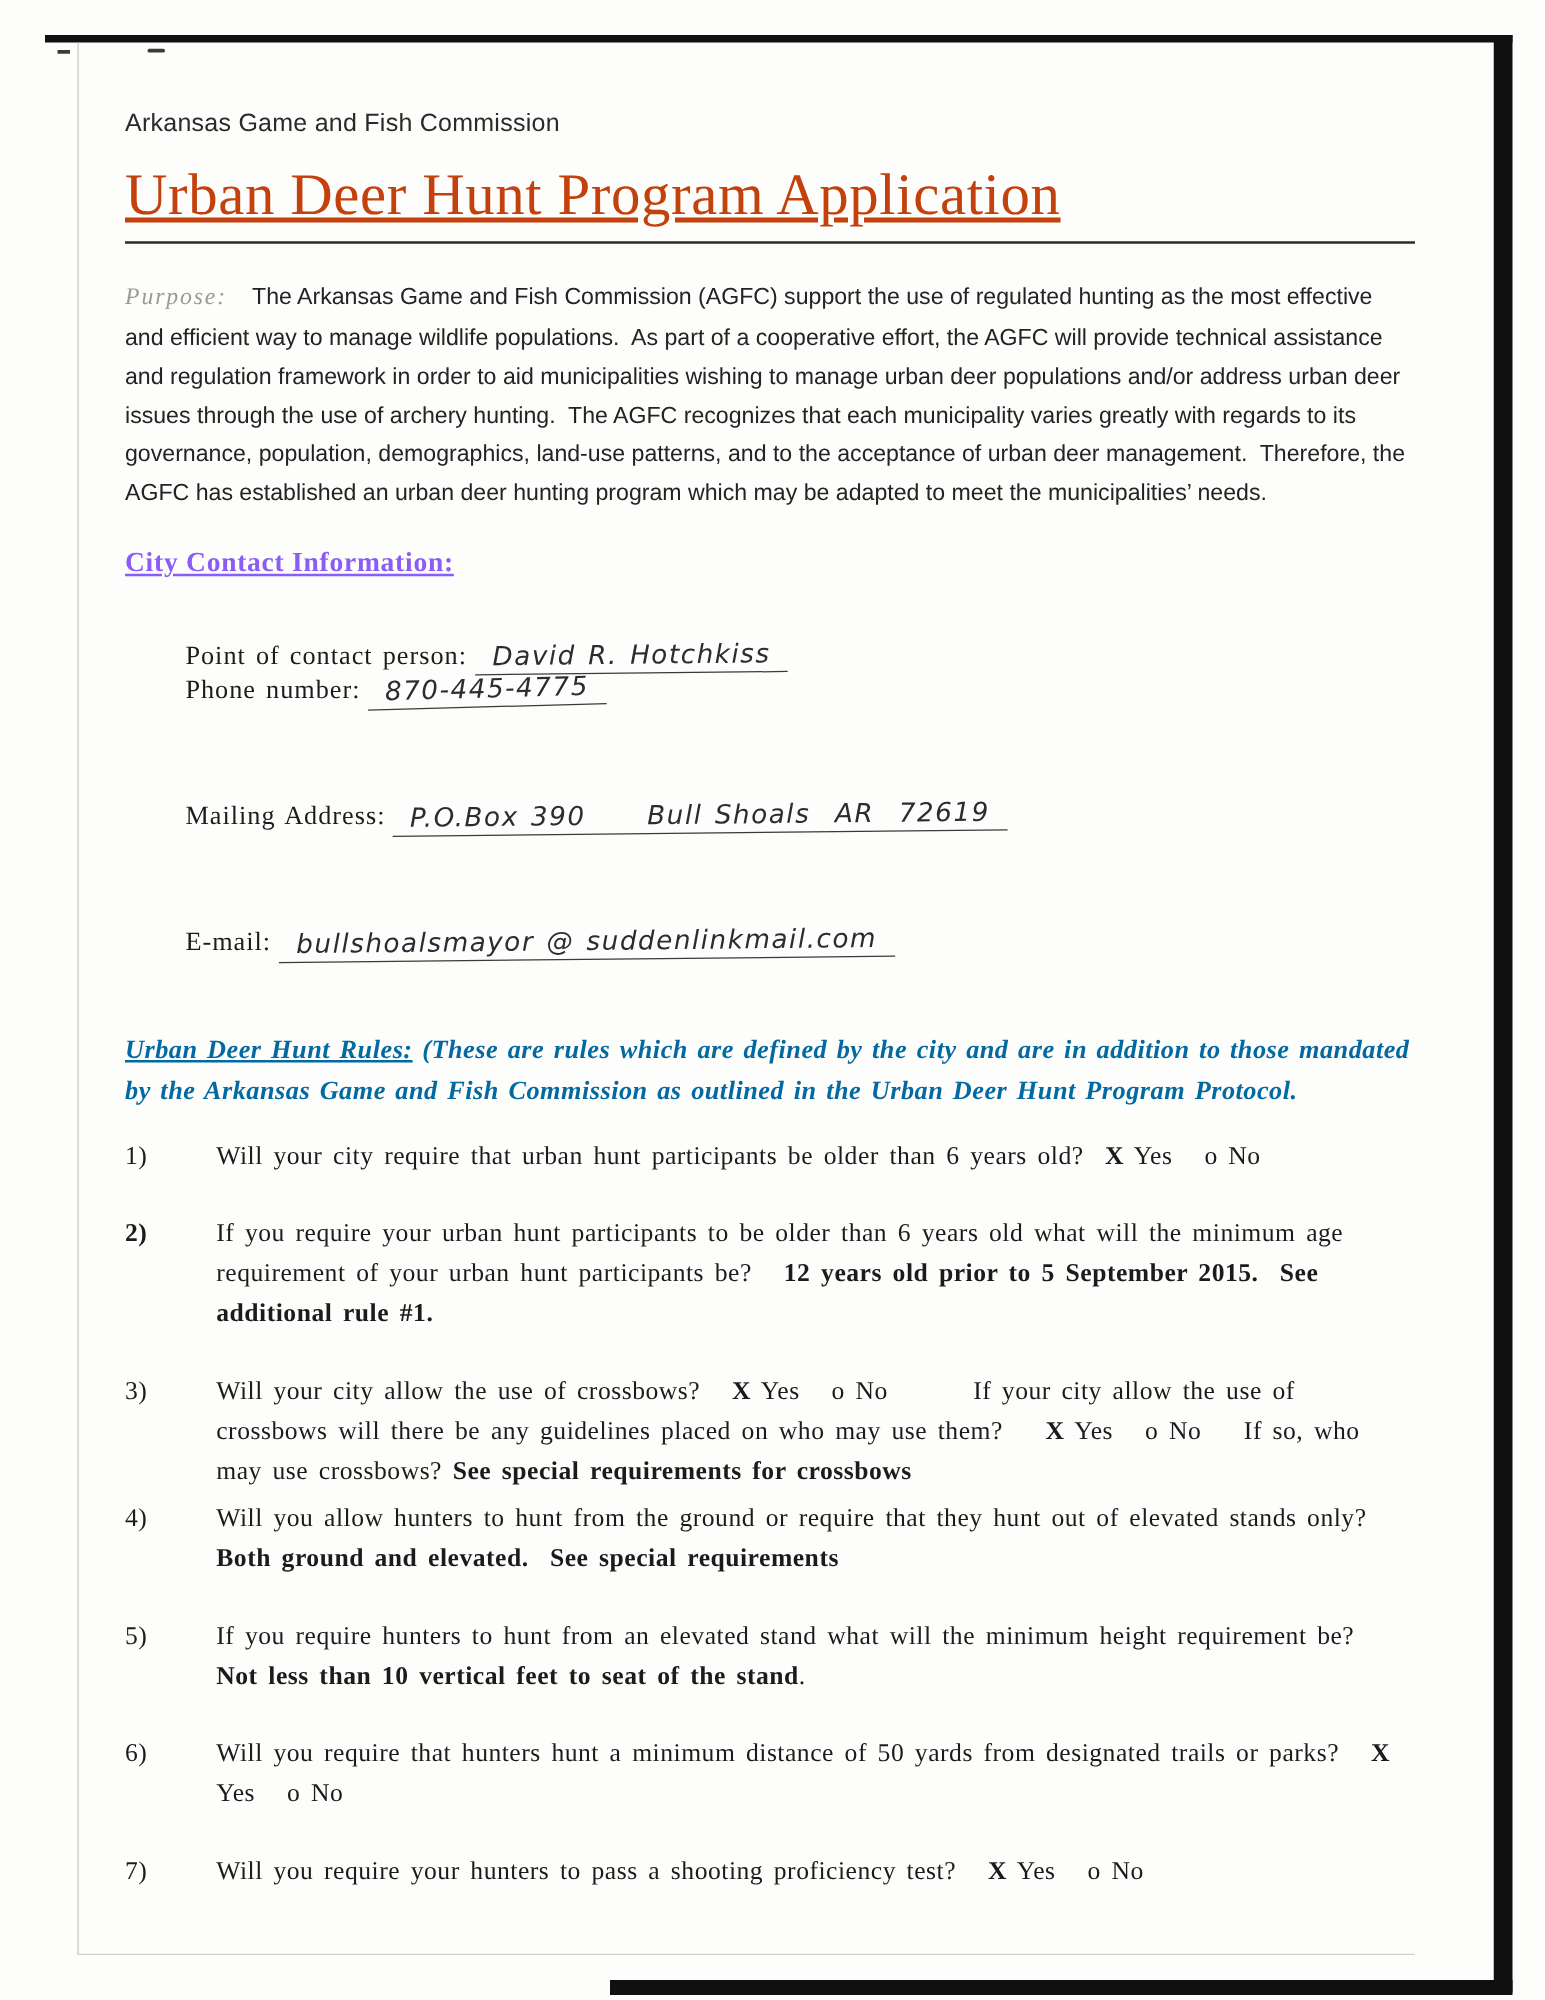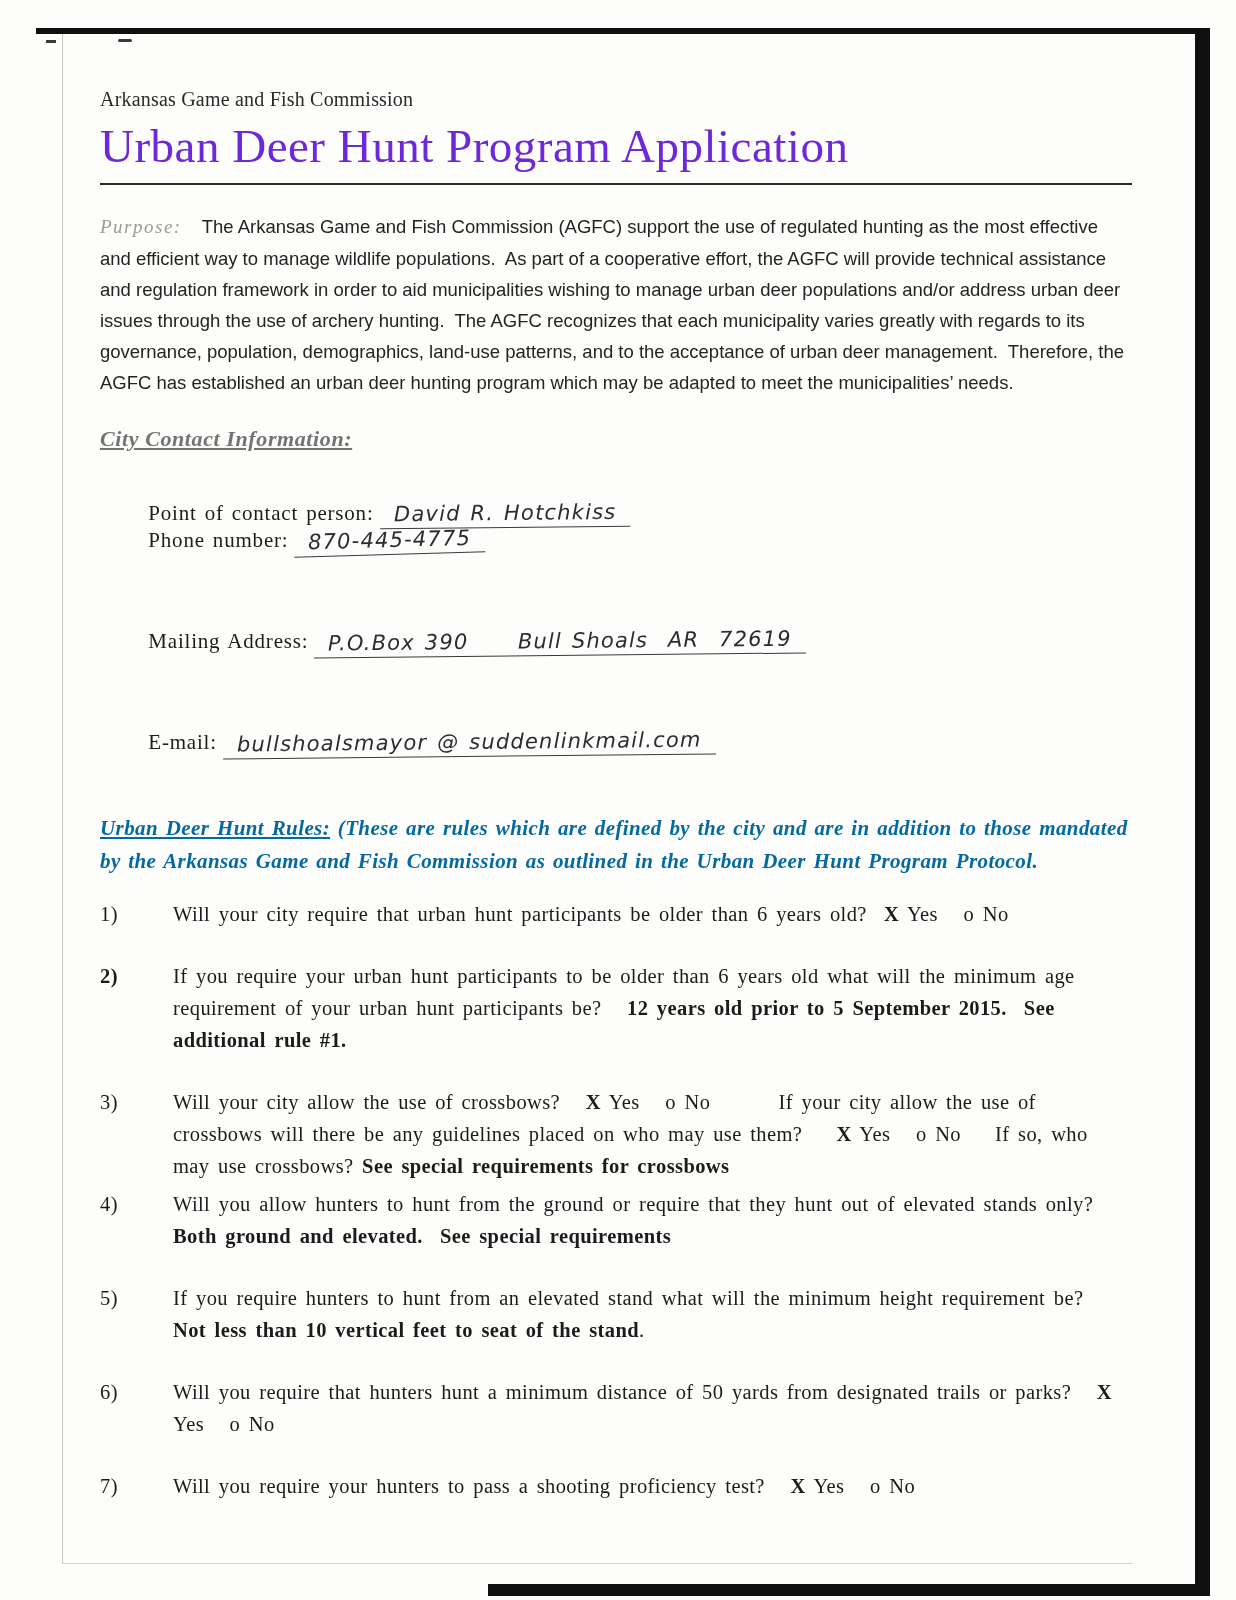--- a/index.html
+++ b/index.html
@@ -21,51 +21,52 @@
   .scan-mark-b { position: absolute; top: 39px; left: 118px; width: 14px; height: 3px; background: #3a3a3a; border-radius: 2px; }
   .page-border-left   { position: absolute; top: 34px; left: 62px; width: 1px; bottom: 36px; background: #c6c6c2; }
   .page-border-bottom { position: absolute; left: 62px; right: 104px; bottom: 36px; height: 1px; background: #d2d2cc; }
 
   .content {
     position: absolute;
     left: 100px; top: 88px; width: 1032px;
   }
 
   .agency {
-    font-family: Liberation Serif, serif;
+    font-family: Liberation Sans, sans-serif;
     font-size: 20px; color: #2a2a2a;
     letter-spacing: 0.2px;
-    margin-bottom: 10px;
+    margin-bottom: 20px;
   }
   .title {
     font-family: "Liberation Serif", serif;
-    font-size: 47px; color: #6d28d9;
+    font-size: 47px; color: #c2410c;
     letter-spacing: 0.5px;
     font-weight: normal;
     line-height: 1.1;
+    text-decoration: underline;
   }
   .title-rule { border: 0; border-top: 2px solid #2b2b2b; margin-top: 10px; }
 
   .purpose {
     margin-top: 26px;
     font-family: "Liberation Sans", sans-serif;
     font-size: 18.5px; line-height: 1.68; color: #232323;
     white-space: pre-wrap;
   }
   .purpose-label {
     font-family: "Liberation Serif", serif;
     font-style: italic; color: #9a9a96;
     letter-spacing: 1.5px; font-size: 19px;
     margin-right: 20px;
   }
 
   .section-heading {
     margin-top: 28px;
-    font-size: 22px; font-weight: bold; font-style: italic;
-    color: #737373;
+    font-size: 22px; font-weight: bold; 
+    color: #8b5cf6;
     letter-spacing: 0.6px;
   }
   .section-heading .u { text-decoration: underline; }
 
   .field-row {
     margin-top: 24px;
     font-size: 21px; color: #1c1c1c;
     letter-spacing: 0.8px; word-spacing: 2px;
     white-space: pre-wrap;
   }

